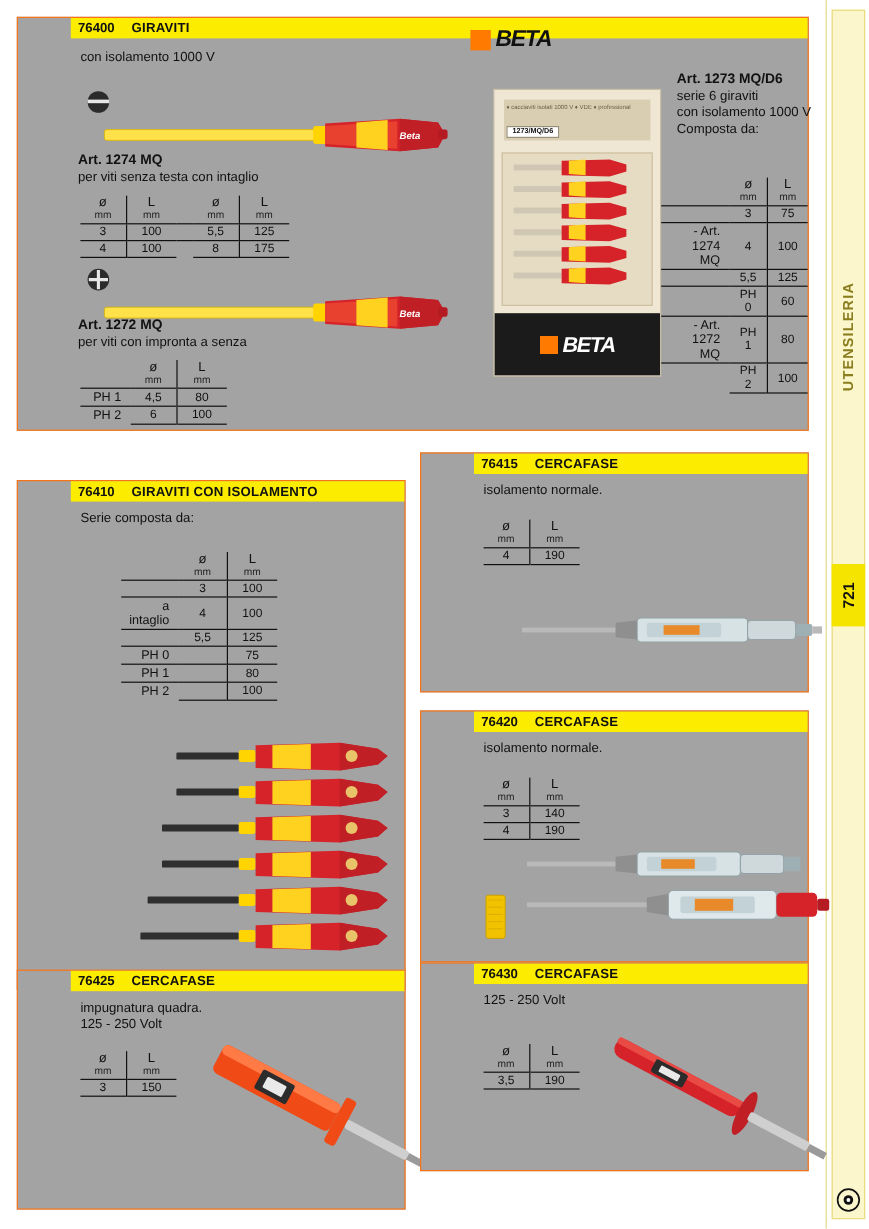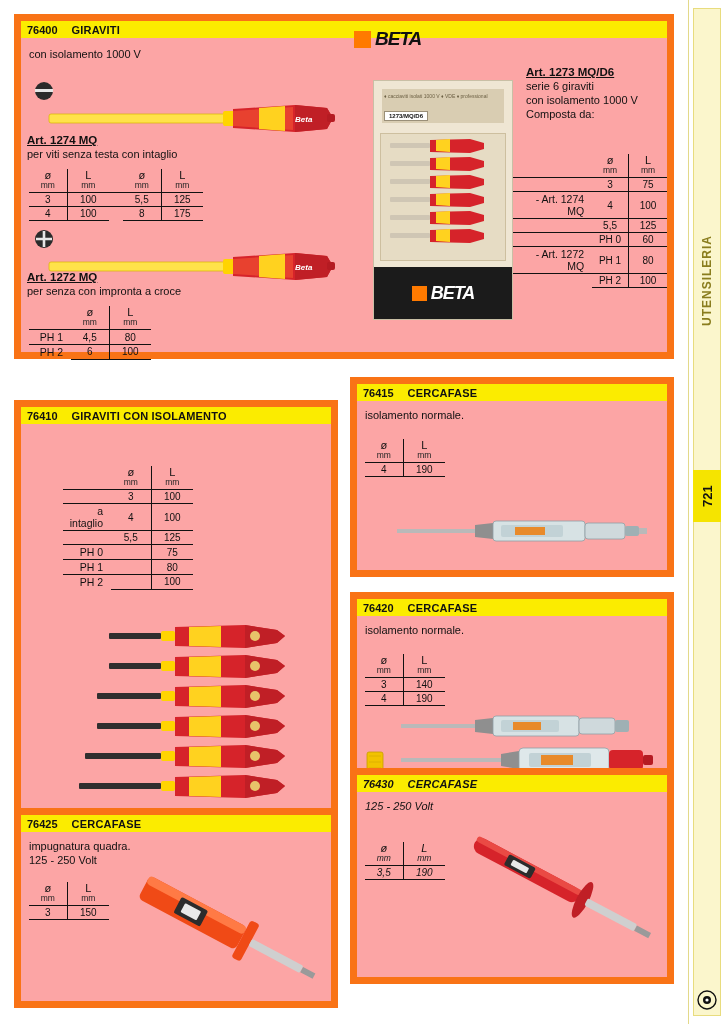--- a/index.html
+++ b/index.html
@@ -53,38 +53,39 @@
     color: #111;
   }
   .rail-logo {
     position:absolute; left: 8px; bottom: 14px;
     width: 20px; height: 20px;
   }
 
   
   .panel {
     position: absolute;
-    border: 7px solid #f97316;
-    background: #fca5a5;
+    border: 1px solid #f97316;
+    background: #a3a3a3;
+    padding-left: 44px;
   }
   .panel-head {
     height: 17px;
     background: #fbec00;
     display: flex;
     align-items: center;
     font-weight: bold;
     font-size: 11px;
     padding-left: 6px;
     gap: 14px;
   }
   .panel-head .code { color: #111; }
   .panel-head .name { color: #111; letter-spacing: .2px; }
   .panel-body { padding: 7px 8px 6px 8px; position: relative; height: calc(100% - 17px); }
 
-  .ptitle { font-weight: bold; font-size: 11.5px; margin: 0 0 1px 0; text-decoration: underline; }
+  .ptitle { font-weight: bold; font-size: 11.5px; margin: 0 0 1px 0; }
   .ptext { font-size: 11px; line-height: 14px; margin: 0; }
 
   
   table.spec {
     border-collapse: collapse;
     font-size: 10px;
   }
   table.spec td, table.spec th {
     border: 0;
     padding: 1px 6px;
@@ -220,21 +221,21 @@
       <path d="M206 31 L268 27 L300 30 L306 40 L300 51 L268 54 L206 50 Z" fill="#d6232a"></path>
       <path d="M206 33 L266 29 L266 52 L206 48 Z" fill="#e8412f"></path>
       <path d="M232 30 L258 28 L258 53 L232 51 Z" fill="#ffd21f"></path>
       <path d="M268 27 L300 30 L306 40 L300 51 L268 54 Z" fill="#c01f26"></path>
       <text x="268" y="44" font-family="Liberation Sans" font-size="8" font-style="italic" font-weight="bold" fill="#fff">Beta</text>
       <rect x="300" y="36" width="8" height="8" rx="2" fill="#b51b22"></rect>
     </svg>
 
     <div style="position:absolute; left:6px; top:233px;">
       <div class="ptitle">Art. 1272 MQ</div>
-      <div class="ptext">per senza con impronta a croce</div>
+      <div class="ptext">per viti con impronta a senza</div>
     </div>
 
     <table class="spec" style="position:absolute; left:8px; top:268px;">
       <tbody>
           <tr>
         <td style="width:42px"></td>
         <td class="hd" style="width:38px">
               <span class="big">ø</span>
               <span class="sm">mm</span>
             </td>
@@ -356,20 +357,21 @@
 
   </div>
 </div>
 
 <div class="panel" style="left:14px; top:377px; width:324px; height:425px;margin-top:23px;">
   <div class="panel-head">
     <span class="code">76410</span>
     <span class="name">GIRAVITI CON ISOLAMENTO</span>
   </div>
   <div class="panel-body">
+    <p class="ptext">Serie composta da:</p>
 
     <table class="spec" style="position:absolute; left:42px; top:42px;">
       <tbody>
           <tr>
         <td style="width:48px"></td>
         <td class="hd" style="width:40px">
               <span class="big">ø</span>
               <span class="sm">mm</span>
             </td>
         <td class="hd vline" style="width:42px">
@@ -605,21 +607,21 @@
         <rect x="44" y="58" width="30" height="18" rx="2" fill="#2c2c2c"></rect>
         <rect x="50" y="62" width="18" height="10" rx="1" fill="#e9e9e9"></rect>
         <rect x="116" y="46" width="10" height="42" rx="3" fill="#f04a16"></rect>
         <rect x="126" y="62" width="58" height="8" rx="2" fill="#cfcfcf"></rect>
         <rect x="184" y="63" width="14" height="6" fill="#9a9a9a"></rect>
       </g>
     </svg>
   </div>
 </div>
 
-<div class="panel" style="left:350px; top:768px; width:324px; height:216px;font-style:italic;">
+<div class="panel" style="left:350px; top:802px; width:324px; height:174px;">
   <div class="panel-head">
     <span class="code">76430</span>
     <span class="name">CERCAFASE</span>
   </div>
   <div class="panel-body">
     <p class="ptext">125 - 250 Volt</p>
 
     <table class="spec" style="position:absolute; left:8px; top:50px;">
       <tbody>
           <tr>

